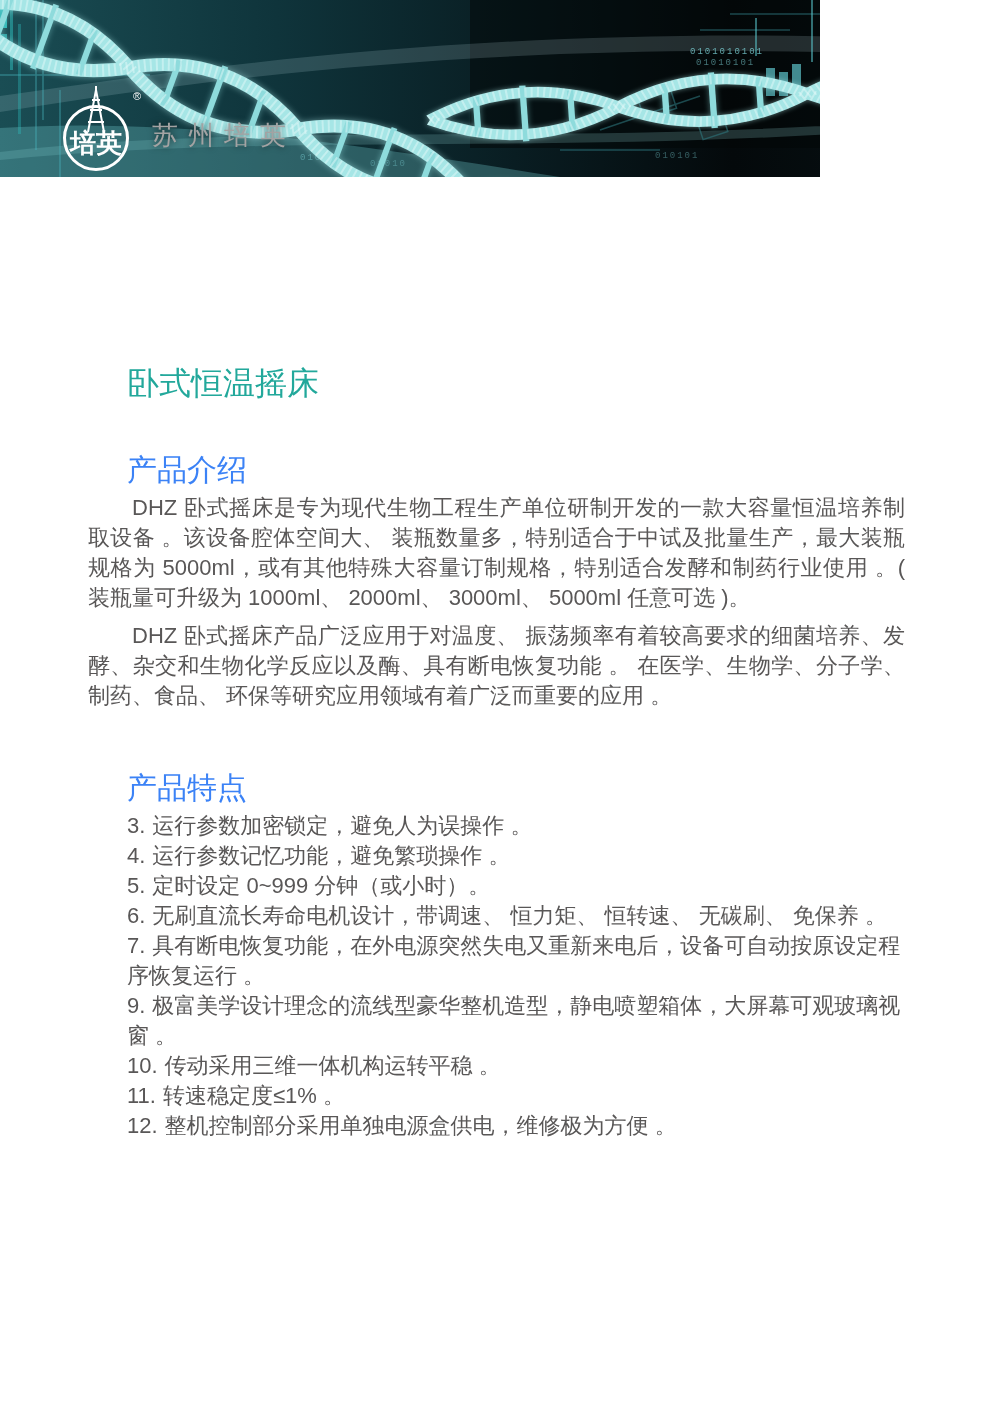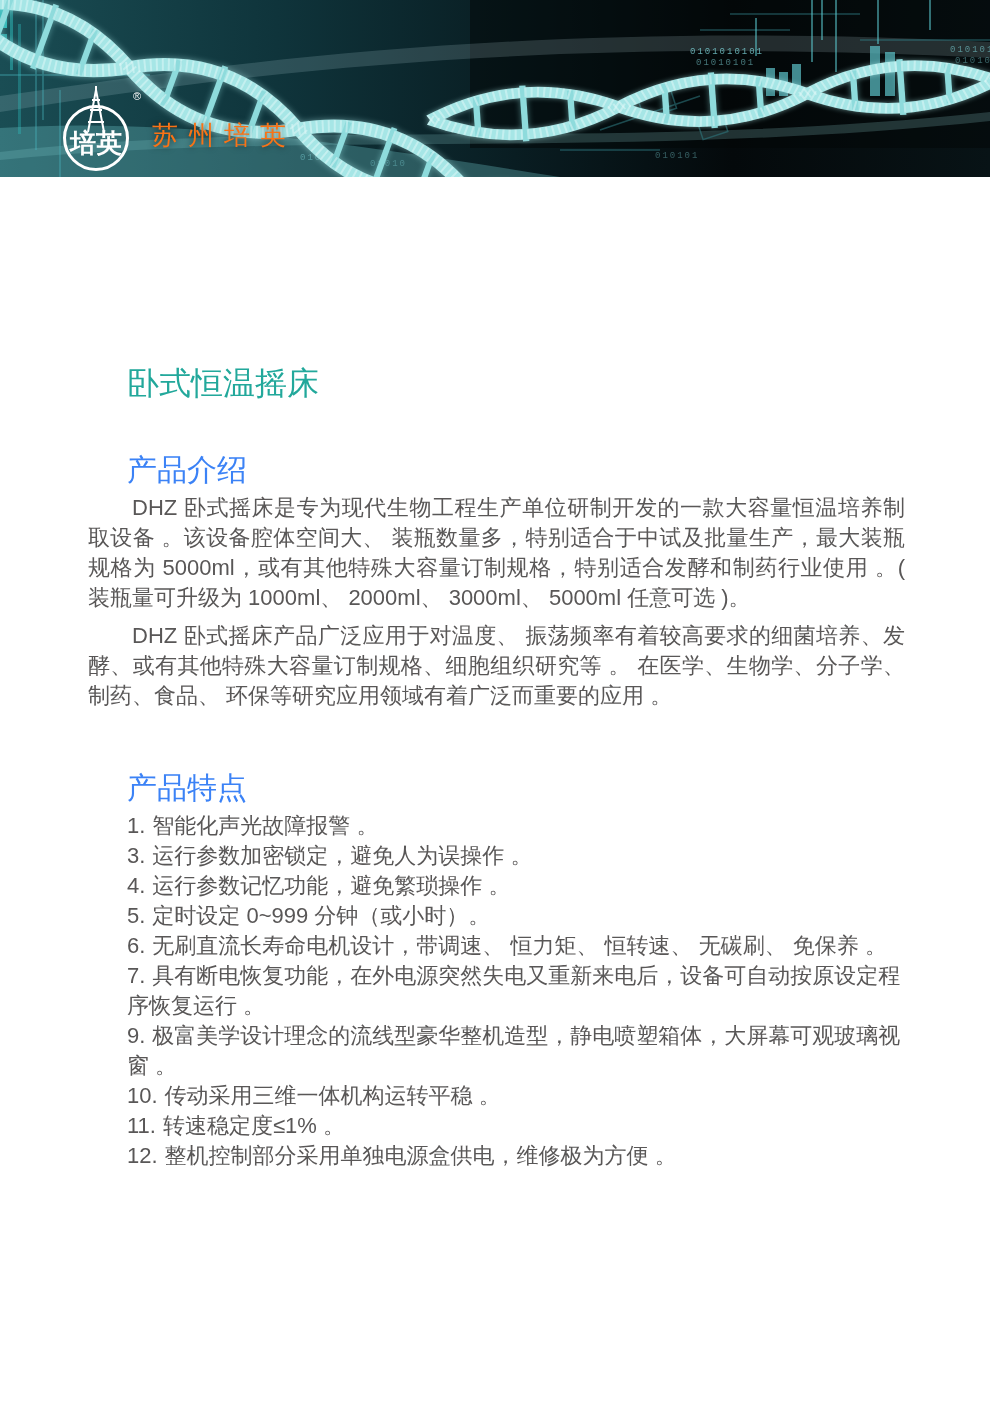--- a/index.html
+++ b/index.html
@@ -1,24 +1,24 @@
 <!DOCTYPE html>
 <html><head>
 <meta charset="utf-8">
 <style>
   html,body{margin:0;padding:0;background:#ffffff;}
   body{width:990px;height:1427px;overflow:hidden;
        font-family:"Liberation Sans",sans-serif;}
   .page{position:relative;width:990px;height:1427px;background:#fff;}
 
   
-  .banner{position:relative;width:990px;height:177px;overflow:hidden;background:#071417;}
+  .banner{position:relative;width:820px;height:177px;overflow:hidden;background:#071417;}
   .banner-art{position:absolute;left:0;top:0;width:990px;height:177px;display:block;}
   .logo{position:absolute;left:56px;top:80px;width:110px;height:97px;}
-  .brand{position:absolute;left:152px;top:118px;color:#f97316;font-size:26px;
+  .brand{position:absolute;left:152px;top:118px;color:#a3a3a3;font-size:26px;
          letter-spacing:10px;font-weight:400;text-shadow:0 0 6px rgba(0,0,0,.6);}
 
   
   .content{position:relative;padding:0 85px 0 88px;color:#595757;}
   .title{margin:190px 0 0 39px;color:#22a89b;font-size:32px;font-weight:400;line-height:1;}
   .sec-h{margin:56px 0 0 39px;color:#3b82f6;font-size:30px;font-weight:400;line-height:1;}
   .sec-h.features{margin-top:62px;}
   .para{margin:8px 0 0 0;font-size:22px;line-height:30px;text-indent:2em;
         text-align:justify;letter-spacing:0;}
   .feat-list{margin:8px 0 0 39px;font-size:22px;line-height:30px;}
@@ -147,27 +147,26 @@
     <div class="brand">苏州培英</div>
   </header>
 
   <main class="content">
 
     <h1 class="title">卧式恒温摇床</h1>
 
     <section>
       <h2 class="sec-h">产品介绍</h2>
       <p class="para">DHZ 卧式摇床是专为现代生物工程生产单位研制开发的一款大容量恒温培养制取设备 。该设备腔体空间大、 装瓶数量多，特别适合于中试及批量生产，最大装瓶规格为 5000ml，或有其他特殊大容量订制规格，特别适合发酵和制药行业使用 。( 装瓶量可升级为 1000ml、 2000ml、 3000ml、 5000ml 任意可选 )。</p>
-      <p class="para">DHZ 卧式摇床产品广泛应用于对温度、 振荡频率有着较高要求的细菌培养、发酵、或有其他特殊大容量订制规格、细胞组织研究等 。 在医学、生物学、分子学、制药、食品、 环保等研究应用领域有着广泛而重要的应用 。</p>
+      <p class="para">DHZ 卧式摇床产品广泛应用于对温度、 振荡频率有着较高要求的细菌培养、发酵、杂交和生物化学反应以及酶、具有断电恢复功能 。 在医学、生物学、分子学、制药、食品、 环保等研究应用领域有着广泛而重要的应用 。</p>
     </section>
 
     <section>
       <h2 class="sec-h features">产品特点</h2>
       <div class="feat-list">
-        <div class="feat-item"><span class="feat-num">1.</span><span>智能化声光故障报警 。</span></div>
         <div class="feat-item"><span class="feat-num">3.</span><span>运行参数加密锁定，避免人为误操作 。</span></div>
         <div class="feat-item"><span class="feat-num">4.</span><span>运行参数记忆功能，避免繁琐操作 。</span></div>
         <div class="feat-item"><span class="feat-num">5.</span><span>定时设定 0~999 分钟（或小时）。</span></div>
         <div class="feat-item"><span class="feat-num">6.</span><span>无刷直流长寿命电机设计，带调速、 恒力矩、 恒转速、 无碳刷、 免保养 。</span></div>
         <div class="feat-item"><span class="feat-num">7.</span><span>具有断电恢复功能，在外电源突然失电又重新来电后，设备可自动按原设定程序恢复运行 。</span></div>
         <div class="feat-item"><span class="feat-num">9.</span><span>极富美学设计理念的流线型豪华整机造型，静电喷塑箱体，大屏幕可观玻璃视窗 。</span></div>
         <div class="feat-item"><span class="feat-num">10.</span><span>传动采用三维一体机构运转平稳 。</span></div>
         <div class="feat-item"><span class="feat-num">11.</span><span>转速稳定度≤1% 。</span></div>
         <div class="feat-item"><span class="feat-num">12.</span><span>整机控制部分采用单独电源盒供电，维修极为方便 。</span></div>
       </div>

